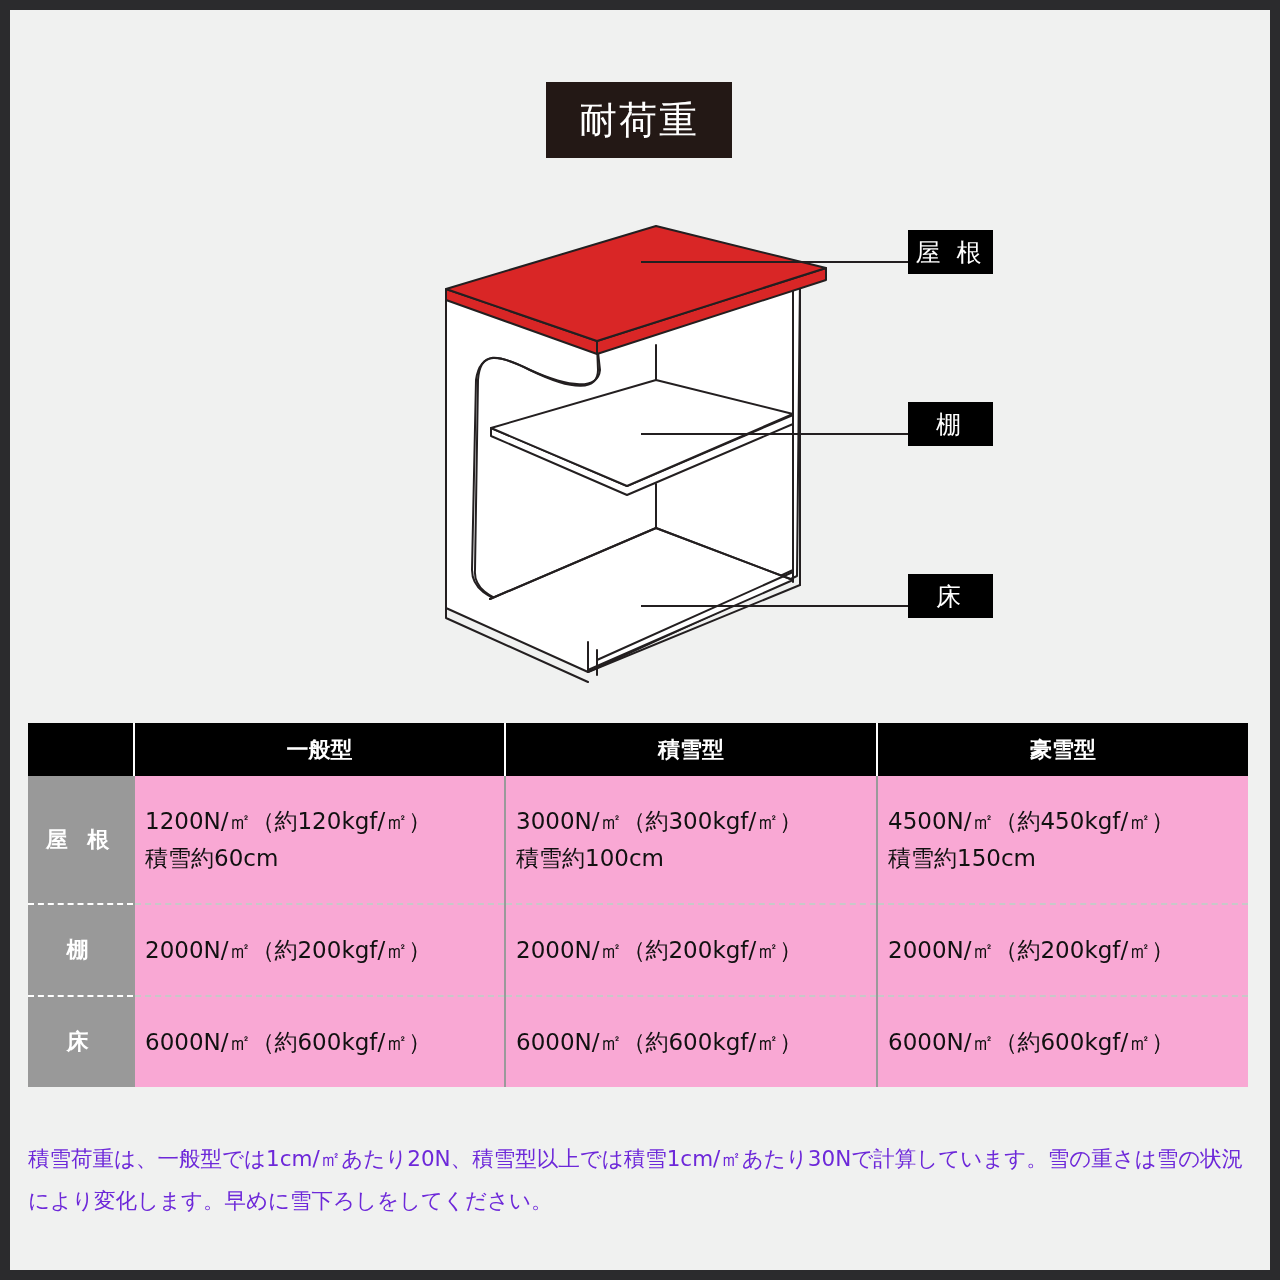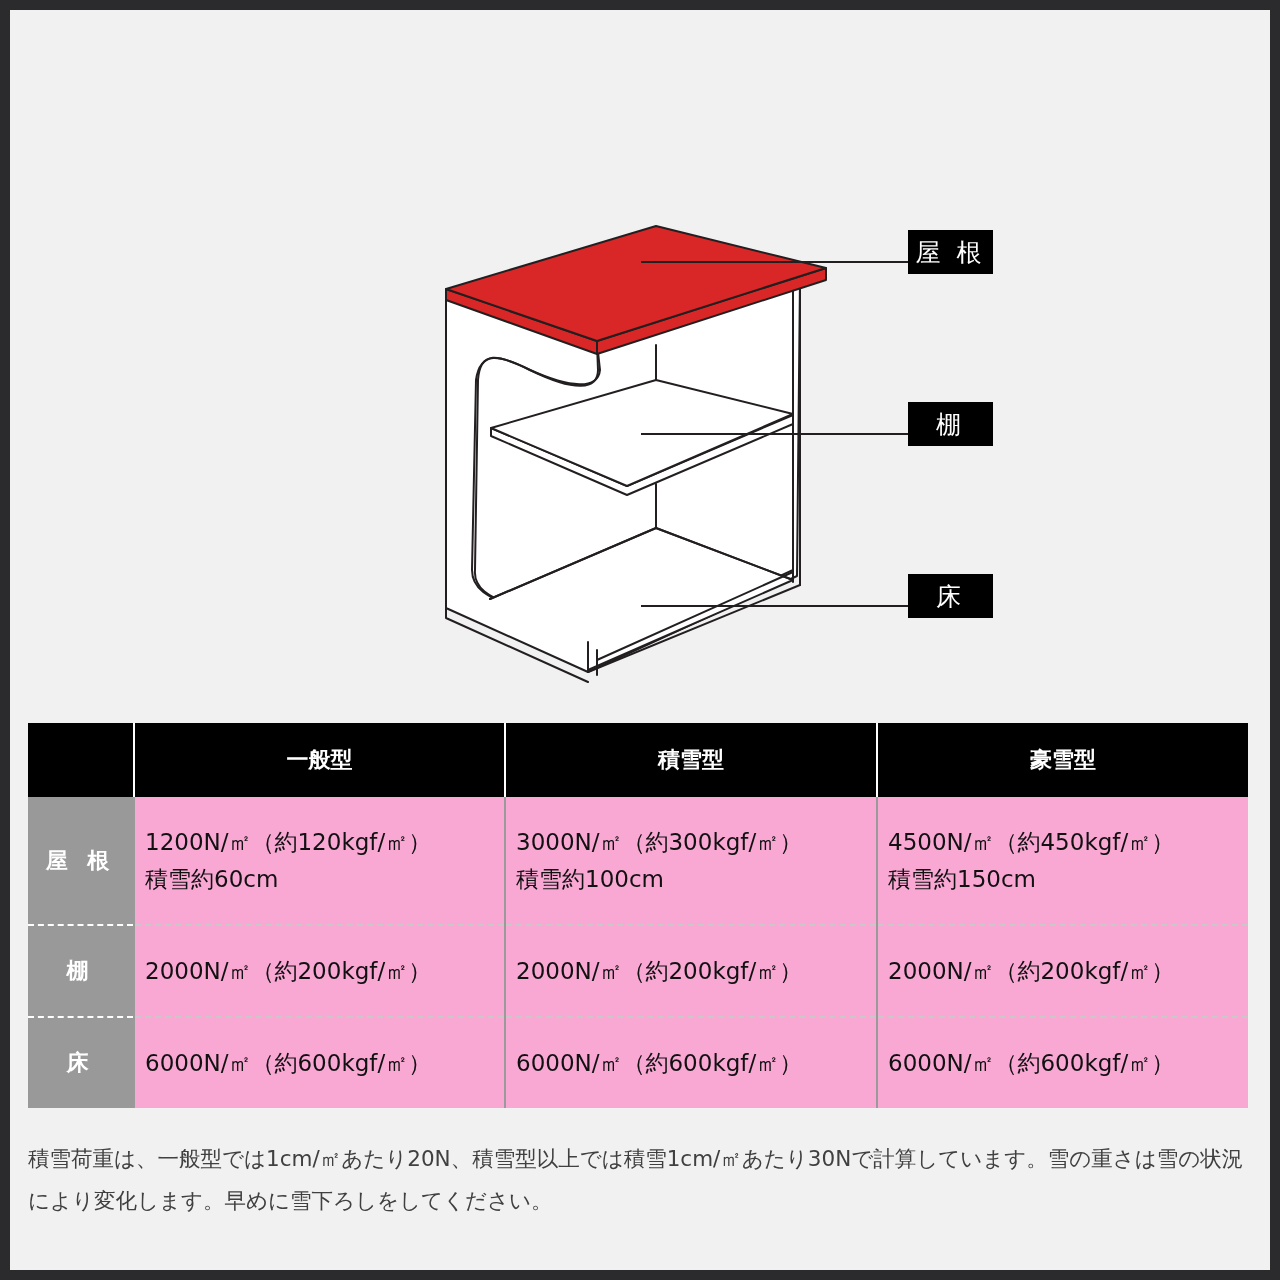--- a/index.html
+++ b/index.html
@@ -31,21 +31,21 @@
     table.spec {
       position: absolute; left: 18px; top: 713px; width: 1220px;
       border-collapse: collapse; table-layout: fixed;
       font-family: "DejaVu Sans", "Liberation Sans", sans-serif;
     }
     table.spec col.c0 { width: 106px; }
     table.spec col.c1 { width: 371px; }
     table.spec col.c2 { width: 372px; }
     table.spec col.c3 { width: 371px; }
     table.spec thead th {
-      background: #000; color: #fff; height: 74px;
+      background: #000; color: #fff; height: 53px;
       font-size: 22px; font-weight: bold; text-align: center;
       border-left: 2px solid #fff;
     }
     table.spec thead th:first-child { border-left: none; }
     table.spec tbody th {
       background: #999; color: #fff; font-size: 22px; font-weight: bold;
       letter-spacing: 6px; text-align: center;
     }
     table.spec tbody td {
       background: #f9a8d4; color: #111; font-size: 23px; line-height: 37px;
@@ -56,29 +56,30 @@
     table.spec tbody tr.r-shelf { height: 92px; }
     table.spec tbody tr.r-floor { height: 91px; }
     table.spec tbody tr + tr th, table.spec tbody tr + tr td {
       border-top: 2px dashed #c8c8c8;
     }
     table.spec tbody tr + tr th { border-top: 2px dashed #ffffff; }
     .line2 { display: block; }
 
     .note {
       position: absolute; left: 18px; top: 1128px; width: 1230px;
-      font-size: 21.5px; line-height: 42px; color: #404040;
+      font-size: 21.5px; line-height: 42px; color: #6d28d9;
       font-family: "DejaVu Sans", "Liberation Sans", sans-serif;
     }
   </style>
 </head>
 <body>
 
 <div class="canvas">
 
+  <div class="title-box">耐荷重</div>
 
   <svg class="diagram" viewBox="0 0 1260 700" width="1260" height="700">
     <g fill="#ffffff" stroke="#231f20" stroke-width="2" stroke-linejoin="round">
 
       <path d="M436 280 L436 598 L578 662 L787 566 L790 268 Z"></path>
 
       <path fill="#ffffff" d="M587 333 L590 360 C588 380 560 378 520 360 C490 345 470 340 466 370 L462 560 C462 585 490 590 520 605 C548 620 560 625 578 632 L587 650 L783 560 L783 270 Z"></path>
     </g>
     <g fill="none" stroke="#231f20" stroke-width="2" stroke-linejoin="round" stroke-linecap="round">
 

